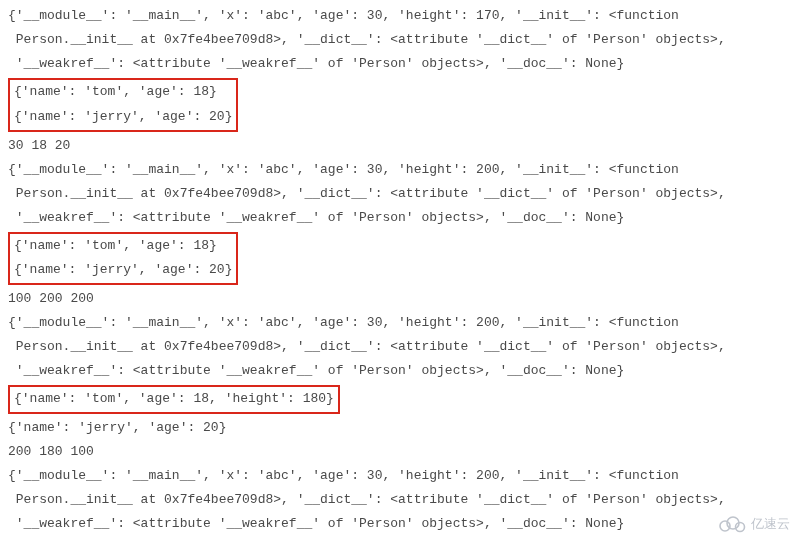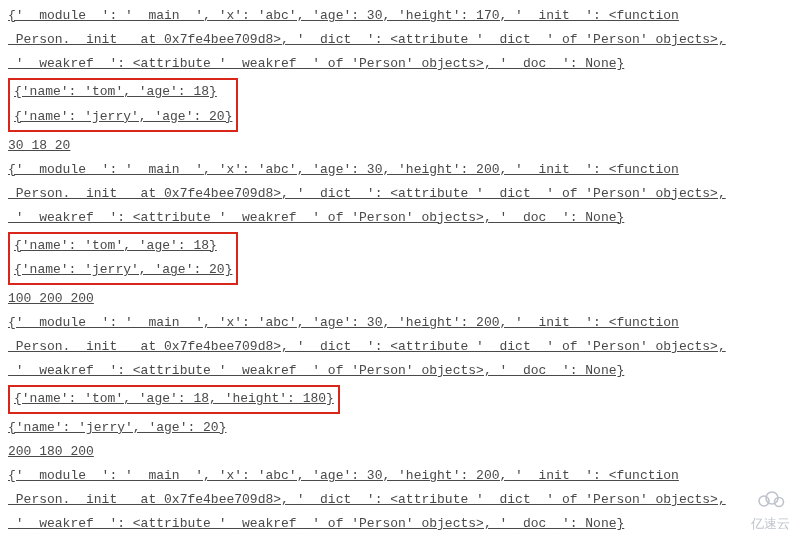--- a/index.html
+++ b/index.html
@@ -9,39 +9,38 @@
     font-family: "Courier New", Courier, monospace;
     font-size: 13px;
     line-height: 1.85;
     color: #4a4a4a;
     background: #ffffff;
     width: 800px;
     height: 542px;
     overflow: hidden;
     position: relative;
   }
-  .line { white-space: pre; display: block; text-decoration: underline; }
+  .line { white-space: pre; display: block; }
   .box {
     border: 2px solid #d9261a;
     padding: 0 4px;
     margin: 2px 0;
     display: inline-block;
   }
   .box .line { line-height: 1.9; }
   .watermark {
     position: absolute;
     right: 10px;
     bottom: 6px;
     font-family: Arial, sans-serif;
     font-size: 13px;
     color: #bfc4cc;
     display: flex;
     align-items: center;
     gap: 4px;
-    flex-direction: column;
   }
   .watermark svg { display: block; }
 </style>
 </head>
 <body>
 
 
 
 
 <span class="line">{'__module__': '__main__', 'x': 'abc', 'age': 30, 'height': 170, '__init__': &lt;function</span>
@@ -64,21 +63,21 @@
 <span class="line">100 200 200</span>
 
 
 <span class="line">{'__module__': '__main__', 'x': 'abc', 'age': 30, 'height': 200, '__init__': &lt;function</span>
 <span class="line"> Person.__init__ at 0x7fe4bee709d8&gt;, '__dict__': &lt;attribute '__dict__' of 'Person' objects&gt;,</span>
 <span class="line"> '__weakref__': &lt;attribute '__weakref__' of 'Person' objects&gt;, '__doc__': None}</span>
 <div class="box">
   <span class="line">{'name': 'tom', 'age': 18, 'height': 180}</span>
 </div>
 <span class="line">{'name': 'jerry', 'age': 20}</span>
-<span class="line">200 180 200</span>
+<span class="line">200 180 100</span>
 
 
 <span class="line">{'__module__': '__main__', 'x': 'abc', 'age': 30, 'height': 200, '__init__': &lt;function</span>
 <span class="line"> Person.__init__ at 0x7fe4bee709d8&gt;, '__dict__': &lt;attribute '__dict__' of 'Person' objects&gt;,</span>
 <span class="line"> '__weakref__': &lt;attribute '__weakref__' of 'Person' objects&gt;, '__doc__': None}</span>
 <span class="line">{'name': 'tom', 'age': 18, 'height': 180}</span>
 
 
 
 <div class="watermark">

